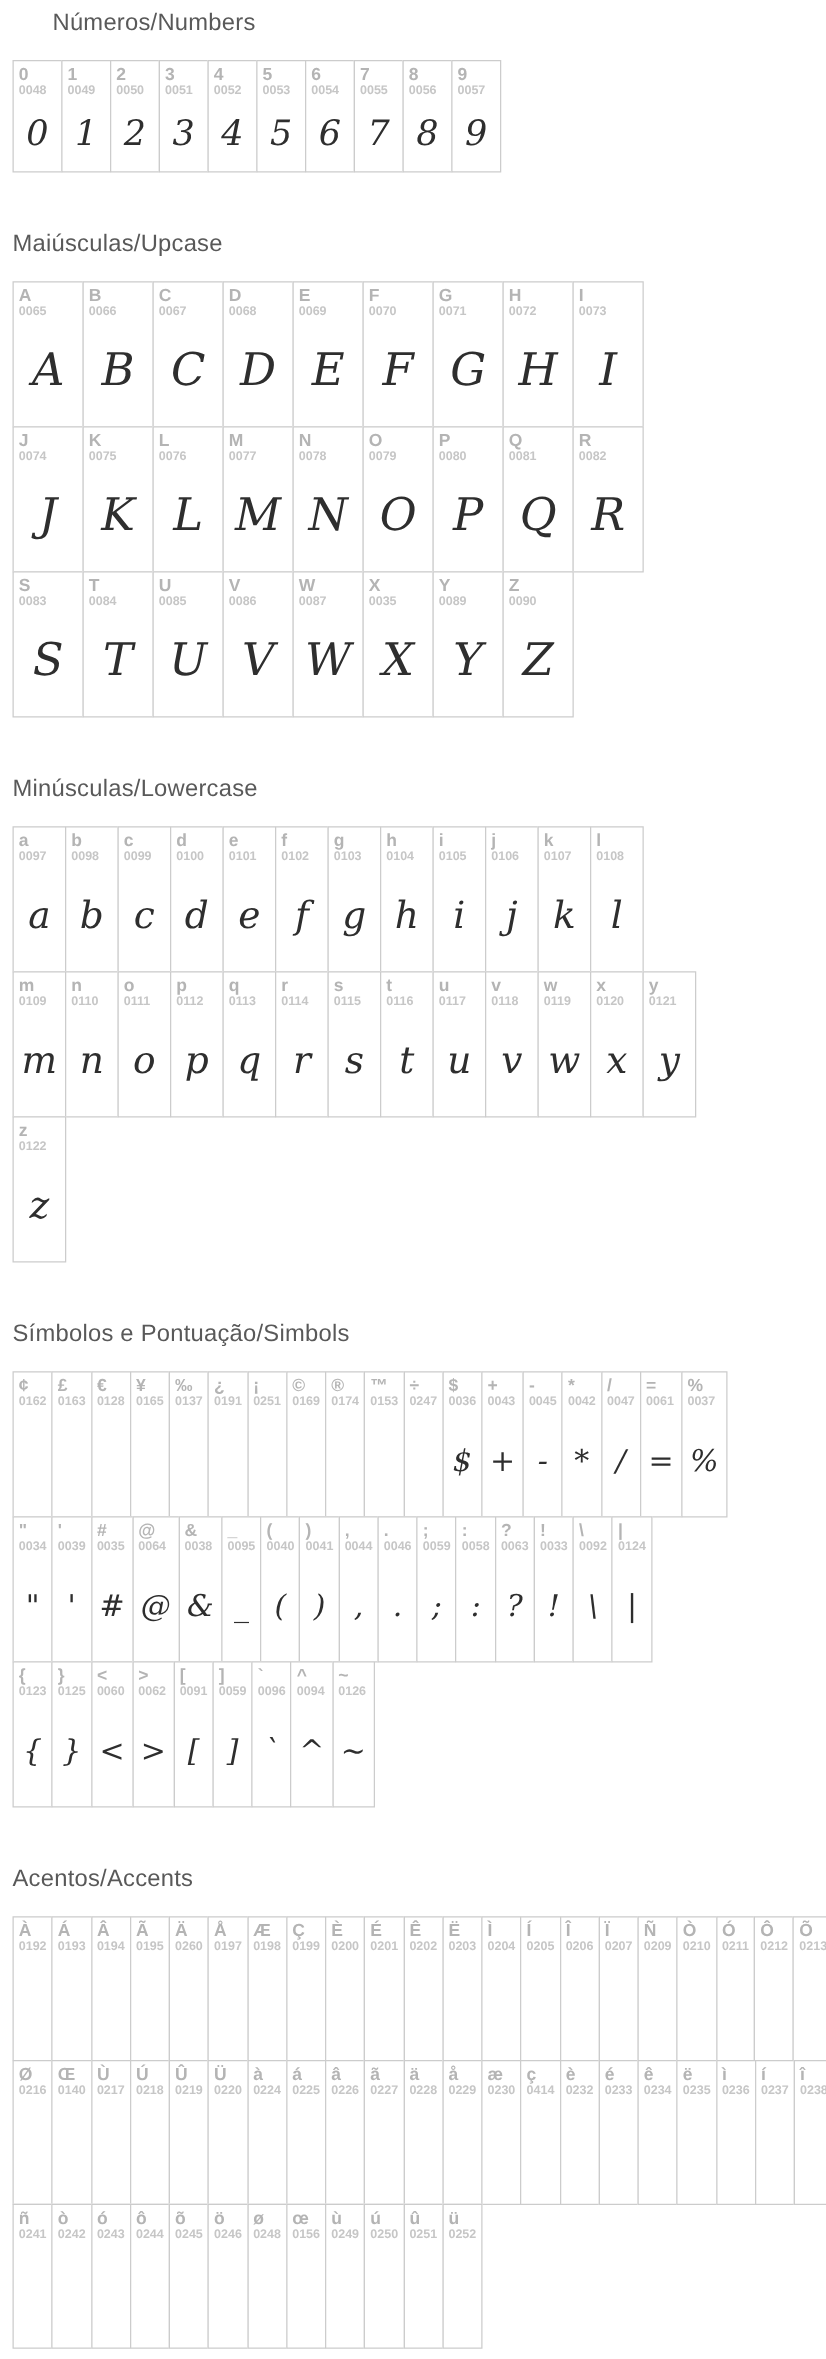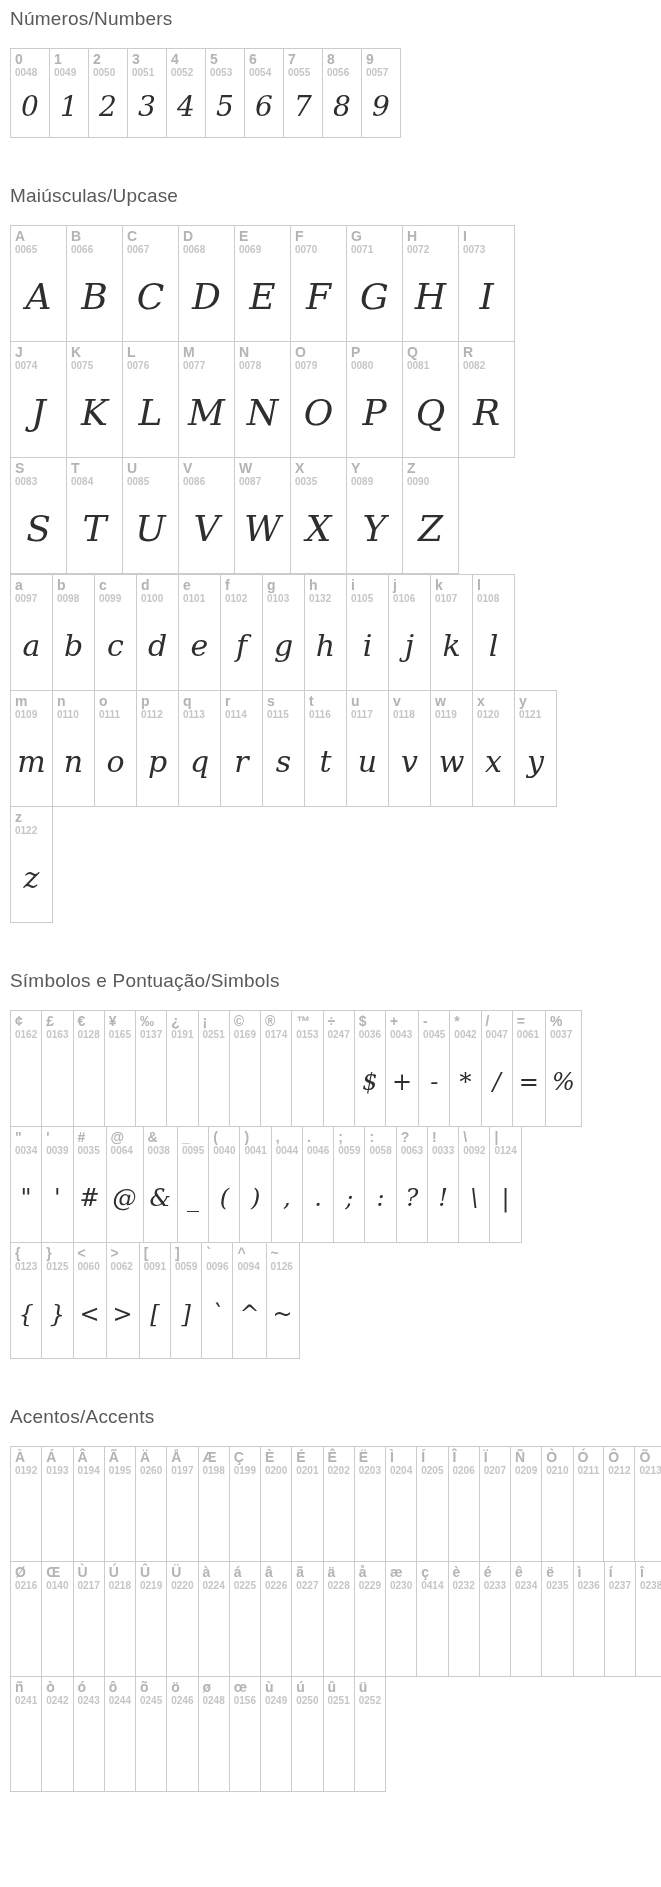--- a/index.html
+++ b/index.html
@@ -10,21 +10,21 @@
     box-sizing: border-box;
   }
   .section { margin: 0; }
   .section-title {
     font-size: 19px;
     font-weight: 400;
     color: #595959;
     margin: 47px 0 18px 0;
     letter-spacing: 0.2px;
   }
-  .section:first-child .section-title { margin-top: 4px; }
+  .section:first-child .section-title { margin-top: 4px; margin-left: 32px; }
   .rows { width: max-content; }
   .row { display: flex; width: max-content; }
   .row + .row { margin-top: -1px; }
   .cell {
     border: 1px solid #cccccc;
     background: #ffffff;
     display: flex;
     flex-direction: column;
     box-sizing: border-box;
     padding: 2px 4px 4px 4px;
@@ -295,20 +295,21 @@
   <div class="cell">
     <span class="char">Z</span>
     <span class="code">0090</span>
     <span class="glyph">Z</span>
   </div>
 </div>
       </div>
   </section>
 
   <section class="section lowercase">
+    <h2 class="section-title">Minúsculas/Lowercase</h2>
     <div class="rows">
         <div class="row">
   <div class="cell">
     <span class="char">a</span>
     <span class="code">0097</span>
     <span class="glyph">a</span>
   </div>
 
   <div class="cell">
     <span class="char">b</span>
@@ -341,21 +342,21 @@
   </div>
 
   <div class="cell">
     <span class="char">g</span>
     <span class="code">0103</span>
     <span class="glyph">g</span>
   </div>
 
   <div class="cell">
     <span class="char">h</span>
-    <span class="code">0132</span>
+    <span class="code">0104</span>
     <span class="glyph">h</span>
   </div>
 
   <div class="cell">
     <span class="char">i</span>
     <span class="code">0105</span>
     <span class="glyph">i</span>
   </div>
 
   <div class="cell">

